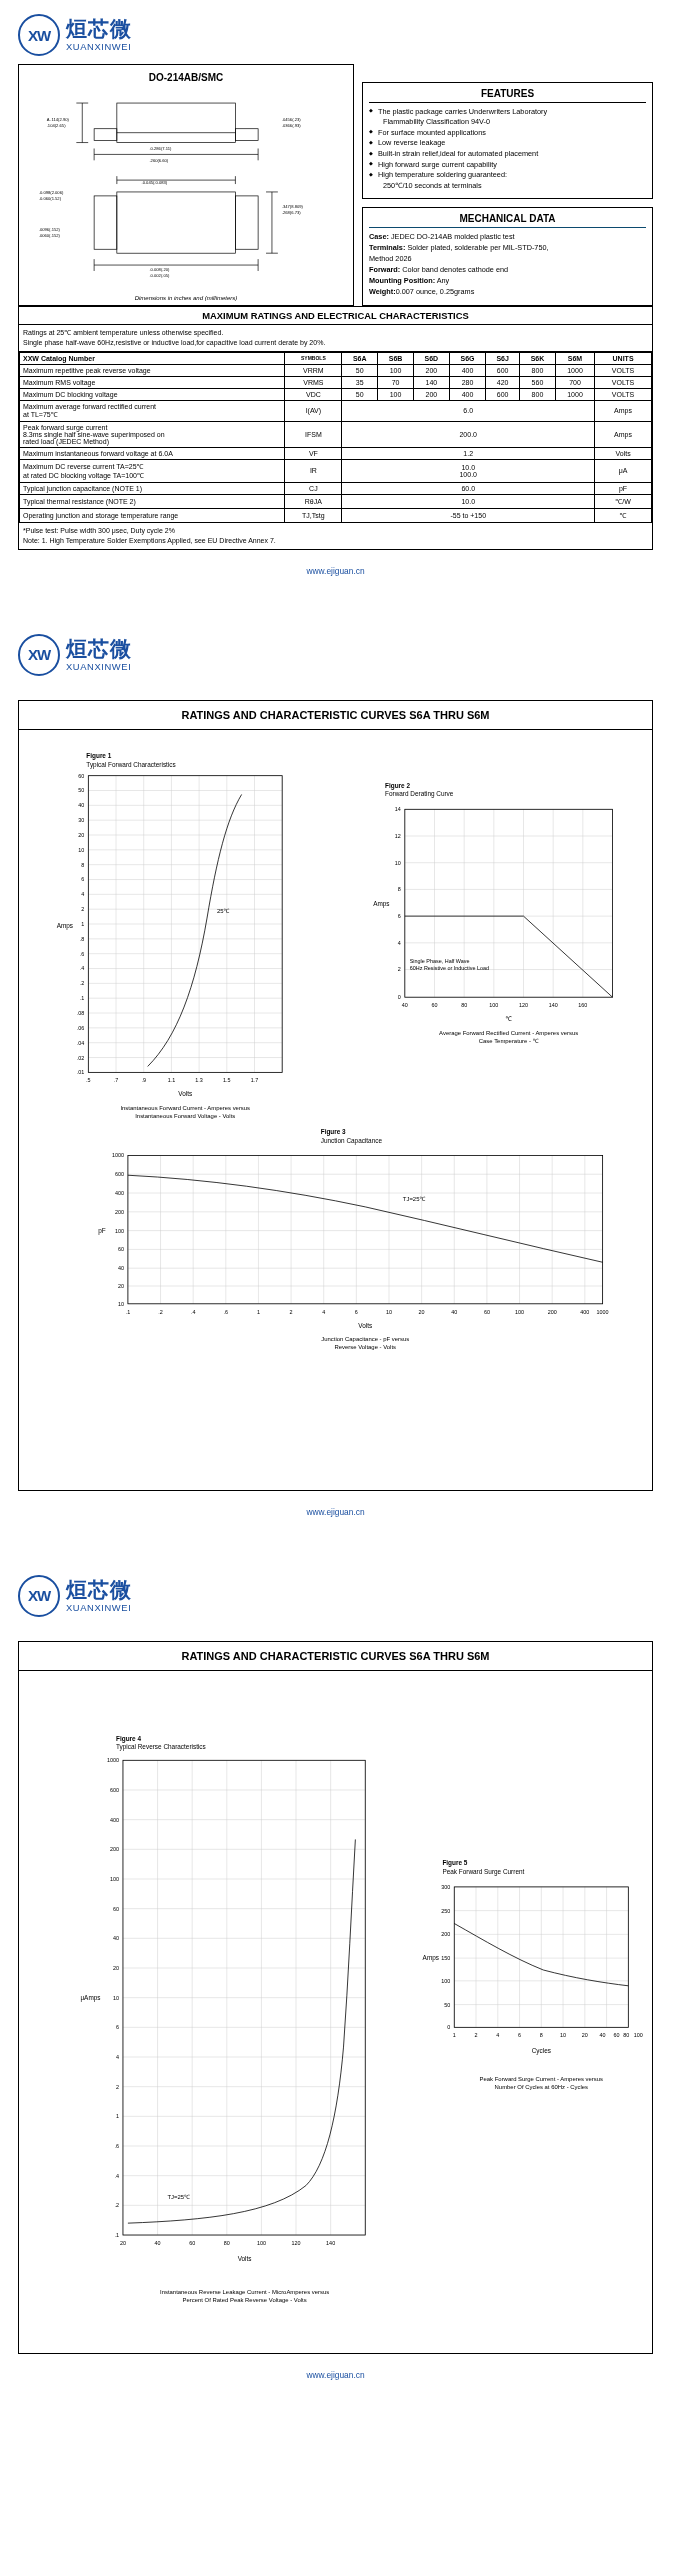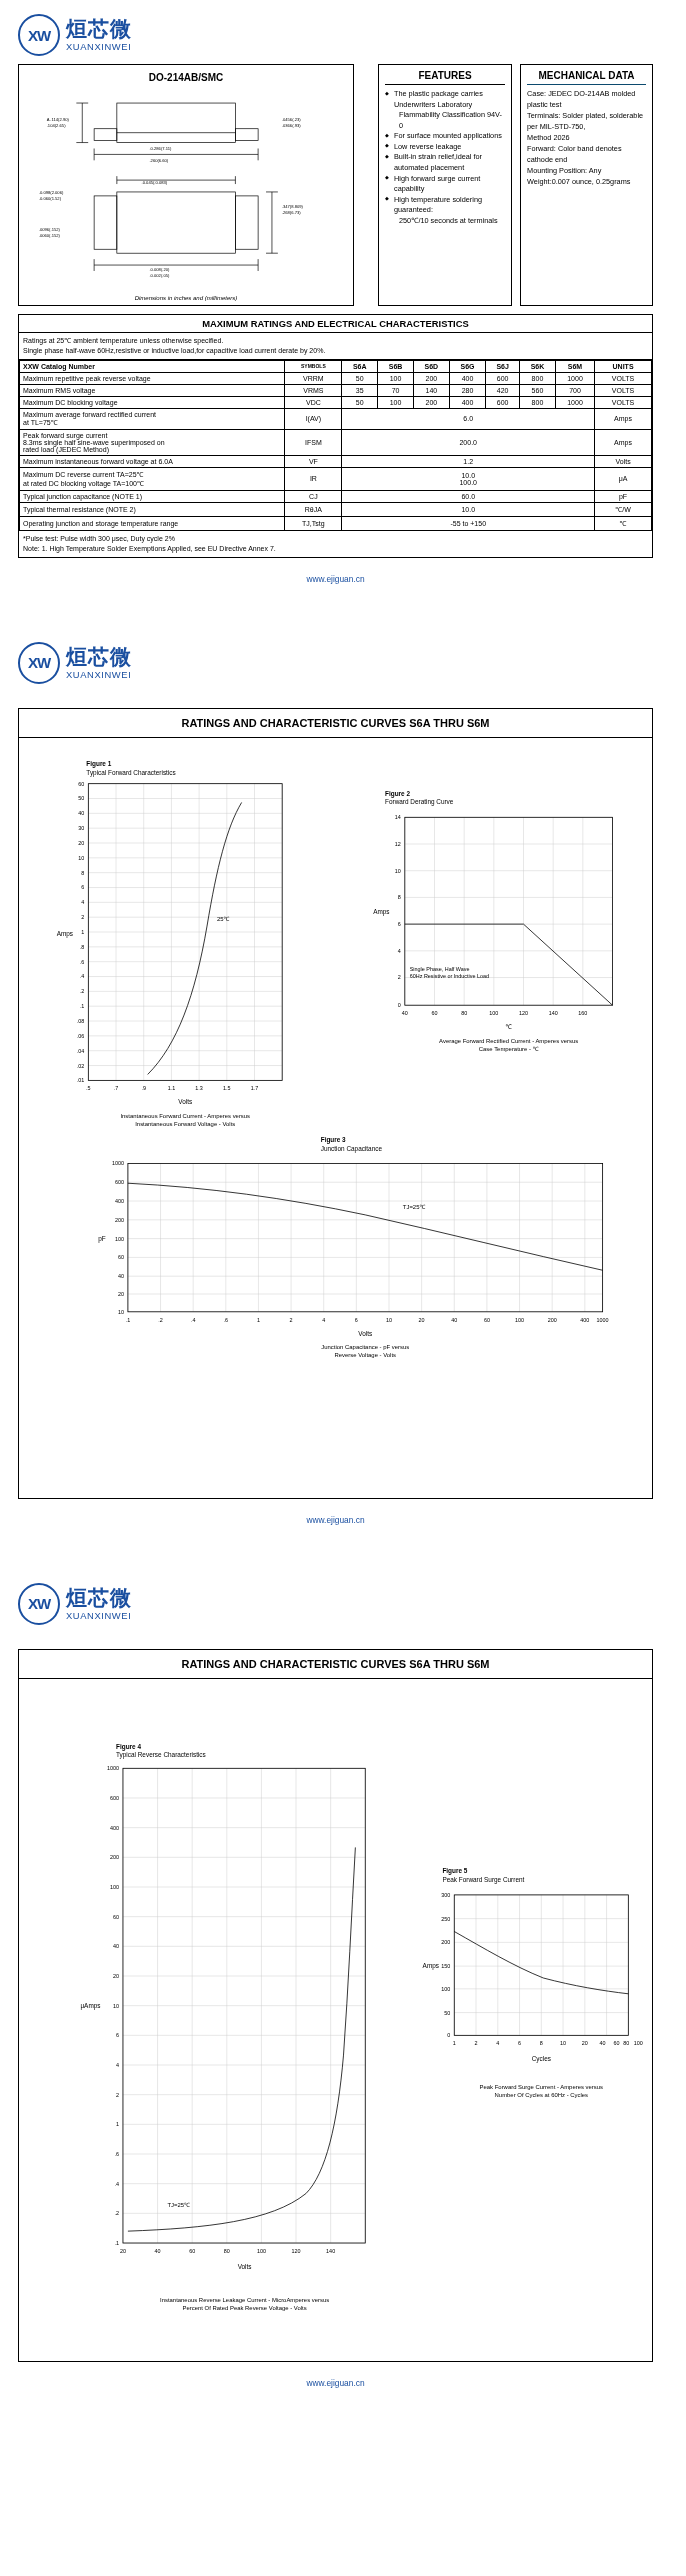--- a/index.html
+++ b/index.html
@@ -29,42 +29,42 @@
   .logo-text { line-height:1; }
   .logo-cn { color:#1a4fa0; font-size:21px; font-weight:bold; letter-spacing:1px; }
   .logo-en { color:#1a4fa0; font-size:9.4px; letter-spacing:0.6px; margin-top:3px;}
 
   .hdr-right { text-align:right; padding-top:2px; }
   .title-main { font-size:21px; font-weight:bold; letter-spacing:0.3px; }
   .title-sub { font-size:11.4px; font-weight:bold; margin-top:7px; }
   .title-sub2 { font-size:9px; font-style:italic; margin-top:5px; }
   .hdr-rule { border-bottom:1px solid #000; margin-top:4px; }
   .hdr-rule2 { border-bottom:2px solid #000; margin-top:1px; }
-  .cols { display:flex; gap:16px; margin-top:8px; }
+  .cols { display:flex; gap:0; margin-top:8px; }
   .col-left { width:336px; border:1px solid #000; padding:4px; position:relative; }
-  .col-right { flex:1; margin-left:8px; display:flex; flex-direction:row; gap:8px;}
+  .col-right { flex:1; margin-left:8px; display:flex; flex-direction:column; gap:8px;justify-content:flex-end;}
 
   .pkg-title { text-align:center; font-size:10px; font-weight:bold; padding:3px 0 2px; }
   .pkg-drawing { height:208px; position:relative; }
   .dim-note { text-align:center; font-size:6px; font-style:italic; padding-top:2px; }
 
   .feat-box { border:1px solid #000; padding:5px 6px 7px 6px; }
   .feat-title { text-align:center; font-size:10px; font-weight:bold; border-bottom:1px solid #000; padding-bottom:3px; margin-bottom:4px;}
   .feat-list { list-style:none; margin:0; padding:0; }
   .feat-list li { font-size:7.3px; line-height:1.45; padding-left:9px; position:relative; }
   .feat-list li:before { content:"◆"; position:absolute; left:0; top:0.5px; font-size:5px; }
   .feat-list li .sub { display:block; padding-left:5px; }
 
   .mech-box { border:1px solid #000; padding:5px 6px 7px 6px; }
   .mech-title { text-align:center; font-size:10px; font-weight:bold; border-bottom:1px solid #0c4a6e; padding-bottom:3px; margin-bottom:4px;}
   .mech-body { font-size:7.3px; line-height:1.5; }
-  .mech-body b { font-weight:normal; }
+  .mech-body b { font-weight:bold; }
 
   
-  .rt-wrap { border:1px solid #000; margin-top:8px; }
+  .rt-wrap { border:1px solid #000; margin-top:0; }
   .rt-title { text-align:center; font-size:9.4px; font-weight:bold; border-bottom:1px solid #000; padding:3px 0; }
   .rt-note { font-size:7px; padding:3px 4px 3px 4px; line-height:1.4; border-bottom:1px solid #000;}
   table.rt { width:100%; border-collapse:collapse; font-size:7px; }
   table.rt th, table.rt td { border:1px solid #000; padding:2px 3px; text-align:center; vertical-align:middle; }
   table.rt td.l { text-align:left; }
   table.rt th.l { text-align:left; }
   .rt-foot { font-size:7px; padding:3px 4px; line-height:1.45; }
 
   .site { text-align:center; font-size:8.4px; color:#1a4fa0; margin-top:16px; }
 

